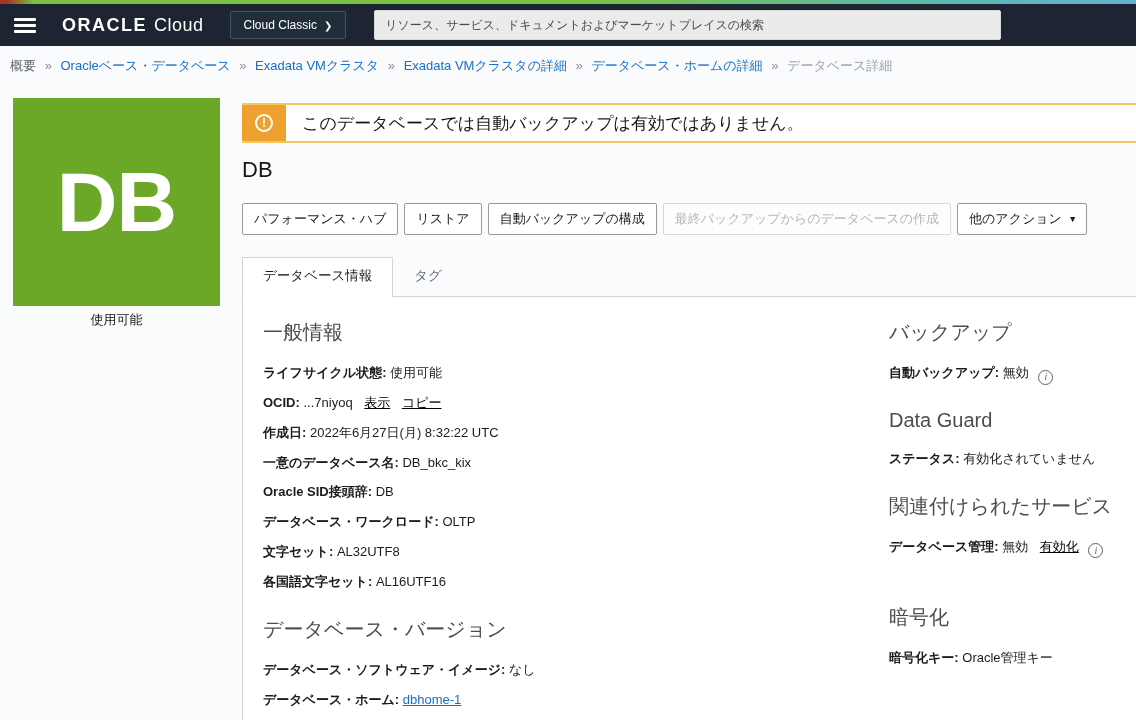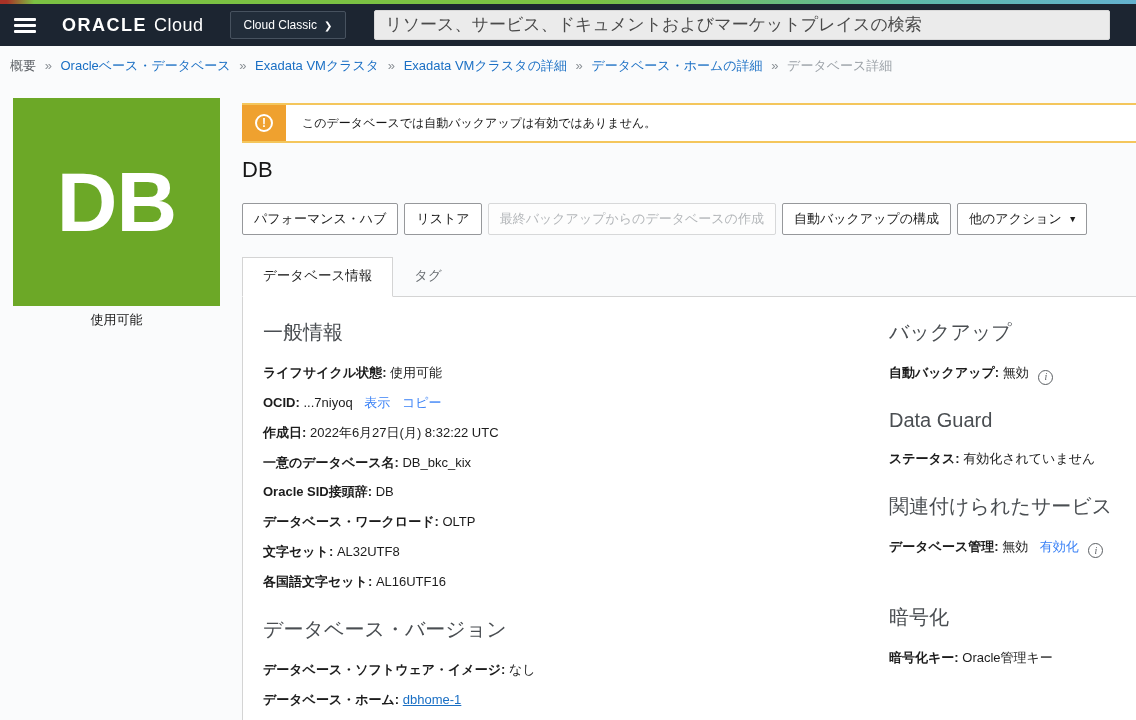--- a/index.html
+++ b/index.html
@@ -14,42 +14,42 @@
     background:linear-gradient(90deg,#a93226 0,#a93226 0.6%,#7bc143 3%,#7ac143 52%,#5eb9a8 80%,#64b2cf 100%); }
   .topbar { height:42px; background:#1c2531; display:flex; align-items:center; padding:16px 14px; }
   .hamburger { width:22px; height:15px; display:flex; flex-direction:column; justify-content:space-between; cursor:pointer; margin-right:26px; }
   .hamburger span { display:block; height:3px; background:#fff; border-radius:1px; }
   .logo { color:#fff; display:flex; align-items:baseline; margin-right:26px; }
   .logo .oracle { font-weight:700; font-size:18px; letter-spacing:1.5px; }
   .logo .cloud { font-weight:300; font-size:18px; margin-left:7px; letter-spacing:0.5px; }
   .classic-btn { background:#222d3a; border:1px solid #47525f; color:#fff; font-size:12px;
     padding:6px 13px; border-radius:2px; display:flex; align-items:center; gap:7px; cursor:pointer; margin-right:28px; white-space:nowrap; }
   .classic-btn .chev { font-size:10px; }
-  .search-input { width:736px; height:30px; background:#ebebeb; border:1px solid #d9d9d9; border-radius:2px;
-    font-size:17px; color:#3c3c3c; padding:0 10px; font-family:inherit; }
+  .search-input { width:627px; height:30px; background:#ebebeb; border:1px solid #d9d9d9; border-radius:2px;
+    font-size:12px; color:#3c3c3c; padding:0 10px; font-family:inherit; }
   .search-input::placeholder { color:#4a4a4a; opacity:1; }
   
   .breadcrumb { padding:11px 10px 10px 10px; font-size:13px; white-space:nowrap; }
   .breadcrumb .sep { color:#8a9095; margin:0 5px; }
   .bc-plain { color:#5f6368; text-decoration:none; }
   .bc-link  { color:#1a6fc4; text-decoration:none; cursor:pointer; }
   .bc-current { color:#9aa0a6; }
   
   .tile { position:absolute; left:13px; top:98px; width:207px; height:208px; background:#6ca827;
     display:flex; align-items:center; justify-content:center; }
   .tile-label { color:#fff; font-weight:700; font-size:84px; letter-spacing:-1px; }
   .tile-status { position:absolute; left:13px; top:311px; width:207px; text-align:center; color:#1b1b1b; font-size:13px; }
   
   .main { position:absolute; left:242px; top:103px; right:0; }
   .banner { display:flex; align-items:stretch; height:40px; background:#fff;
     border-top:2px solid #f4c65c; border-bottom:2px solid #f4c65c; margin-bottom:14px; }
   .banner-iconbox { width:44px; background:#efa12f; display:flex; align-items:center; justify-content:center; flex:0 0 44px; }
   .warn-icon { width:18px; height:18px; border:2px solid #fff; border-radius:50%; color:#fff;
     font-size:12px; font-weight:700; display:flex; align-items:center; justify-content:center; line-height:1; }
-  .banner-text { display:flex; align-items:center; padding-left:16px; font-size:12px; color:#161616; }
+  .banner-text { display:flex; align-items:center; padding-left:16px; font-size:17px; color:#161616; }
   .page-title { font-size:22px; font-weight:400; color:#161616; margin:6px 0 20px 0; }
   
   .actions { display:flex; gap:6px; align-items:center; }
   .btn { background:#fff; border:1px solid #96989b; color:#1c1c1c; font-size:13px; font-family:Liberation Mono, monospace;
     padding:6px 11px; border-radius:2px; cursor:pointer; white-space:nowrap; }
   .btn.disabled { color:#b3b6b9; border-color:#d7d8d9; background:#fdfdfd; cursor:default; }
   .btn .caret { font-size:9px; margin-left:8px; position:relative; top:-1px; }
   
   .tabbar { margin-top:22px; border-bottom:1px solid #d4d4d4; display:flex; }
   .tab { padding:9px 20px 10px 20px; font-size:13.5px; cursor:pointer; }
@@ -60,21 +60,21 @@
   .panel { background:#fff; border-left:1px solid #d4d4d4; border-bottom:1px solid #d4d4d4; min-height:422px; }
   .panel-inner { display:flex; padding:14px 0 20px 20px; }
   .col-left { width:626px; flex:0 0 626px; }
   .col-right { flex:1; }
   h2.section { font-size:20px; font-weight:400; color:#4a4e52; margin:8px 0 18px 0; }
   h2.gap-lg { margin-top:24px; }
   h2.gap-xl { margin-top:46px; }
   .field { margin-bottom:11px; font-size:13px; line-height:1.45; }
   .field .lbl { font-weight:700; color:#1c1c1c; }
   .field .val { color:#1c1c1c; }
-  a.gray-link { color:#3b82f6; cursor:pointer; margin-left:8px; }
+  a.gray-link { color:#000000; text-decoration:underline; cursor:pointer; margin-left:8px; }
   a.blue-link { color:#1a6fc4; text-decoration:underline; cursor:pointer; }
   .info-icon { display:inline-flex; width:15px; height:15px; border:1px solid #5b5f63; border-radius:50%;
     color:#5b5f63; font-size:10px; font-style:italic; font-family:"Liberation Serif","DejaVu Serif",serif;
     align-items:center; justify-content:center; vertical-align:-3px; margin-left:6px; cursor:pointer; }
 </style>
 </head>
 <body>
 
 <div class="accent-strip"></div>
 <div class="topbar">
@@ -120,22 +120,22 @@
       <div class="warn-icon">!</div>
     </div>
     <div class="banner-text">このデータベースでは自動バックアップは有効ではありません。</div>
   </div>
 
   <h1 class="page-title">DB</h1>
 
   <div class="actions">
     <button class="btn">パフォーマンス・ハブ</button>
     <button class="btn">リストア</button>
+    <button class="btn">自動バックアップの構成</button>
     <button class="btn disabled" disabled="">最終バックアップからのデータベースの作成</button>
-    <button class="btn">自動バックアップの構成</button>
     <button class="btn">
       <span>他のアクション</span><span class="caret">▼</span>
     </button>
   </div>
 
   <div class="tabbar">
     <div class="tab active">データベース情報</div>
     <div class="tab inactive">タグ</div>
   </div>
 

